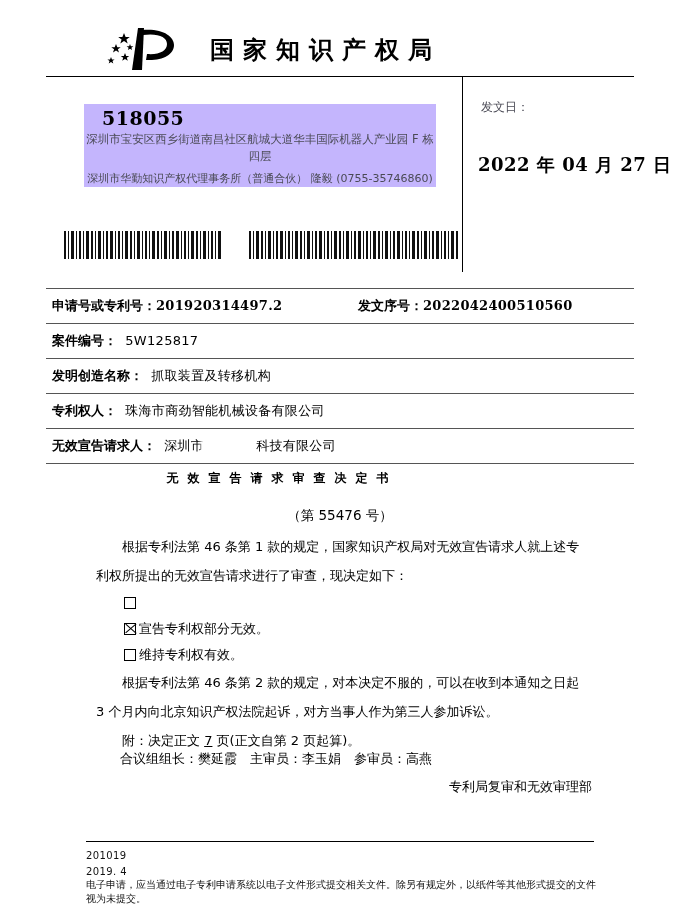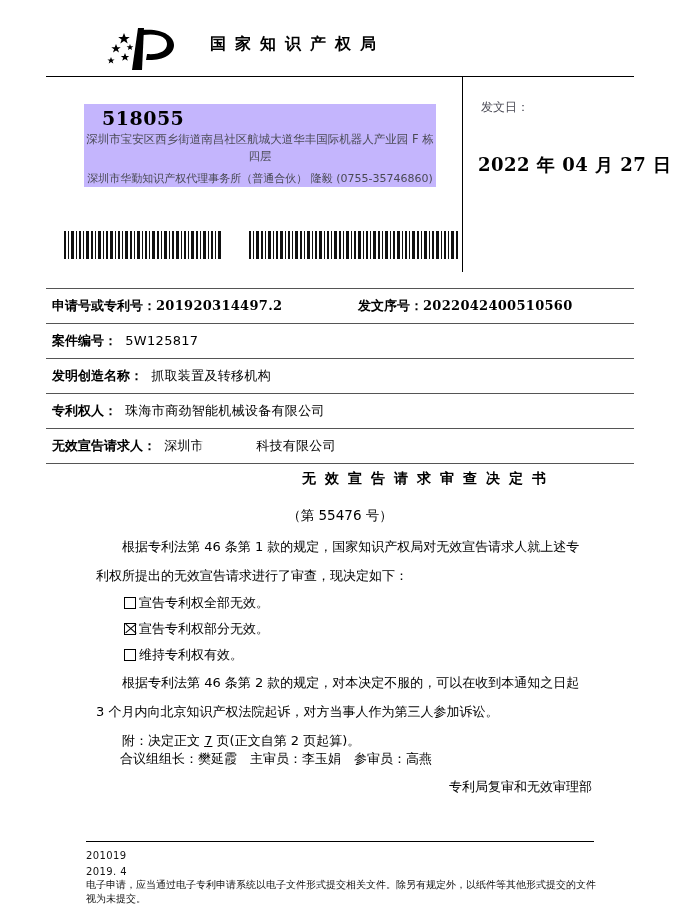--- a/index.html
+++ b/index.html
@@ -31,21 +31,21 @@
   }
   .logo {
     position: absolute;
     left: 84px; top: 2px;
     width: 104px; height: 48px;
   }
   .org-title {
     position: absolute;
     left: 210px; top: 12px;
     font-family: "DejaVu Sans", "Liberation Sans", sans-serif;
-    font-size: 16px;
+    font-size: 24px;
     font-weight: bold;
     letter-spacing: 9px;
     white-space: nowrap;
   }
 
   
   .hdr-rule-top {
     position: absolute;
     left: 46px; top: 76px;
     width: 588px; height: 0;
@@ -148,22 +148,22 @@
     background: #ffffff;
     box-shadow: 0 0 3px 3px #ffffff;
     vertical-align: -2px;
   }
 
   
   .doc-title {
     position: absolute;
     left: 0; top: 470px;
     width: 555px;
-    text-align: right;
-    font-size: 14px;
+    text-align: center;
+    font-size: 12px;
     font-weight: bold;
     letter-spacing: 9px;
     text-indent: 9px;
   }
   .doc-number {
     position: absolute;
     left: 0; top: 507px;
     width: 680px;
     text-align: center;
     font-size: 13.5px;
@@ -423,21 +423,20 @@
 
   <div class="doc-title">无效宣告请求审查决定书</div>
   <div class="doc-number">（第 55476 号）</div>
 
   <div class="body">
     <p class="para">根据专利法第 46 条第 1 款的规定，国家知识产权局对无效宣告请求人就上述专利权所提出的无效宣告请求进行了审查，现决定如下：</p>
 
     <div class="checks">
       <div class="check-row">
         <span class="cbox"></span>
-        <span>宣告专利权全部无效。</span>
       </div>
       <div class="check-row">
         <span class="cbox checked"></span>
         <span>宣告专利权部分无效。</span>
       </div>
       <div class="check-row">
         <span class="cbox"></span>
         <span>维持专利权有效。</span>
       </div>
     </div>

